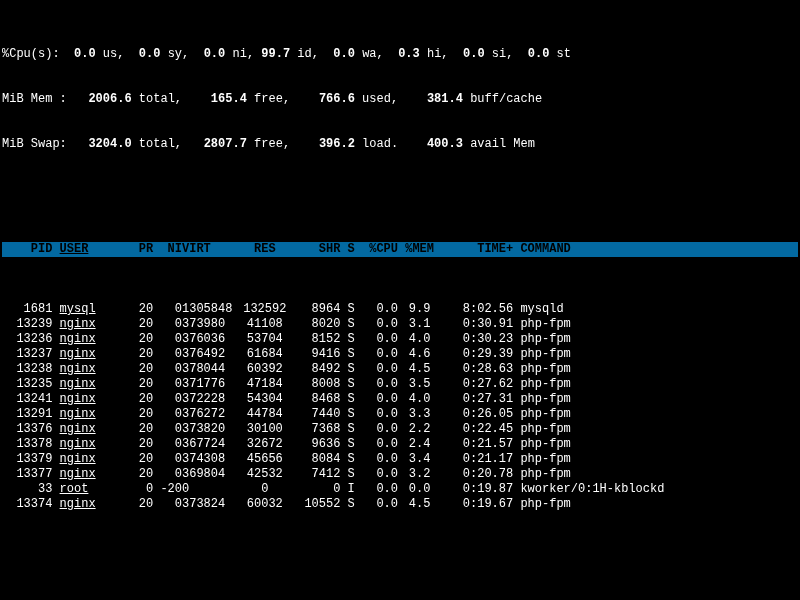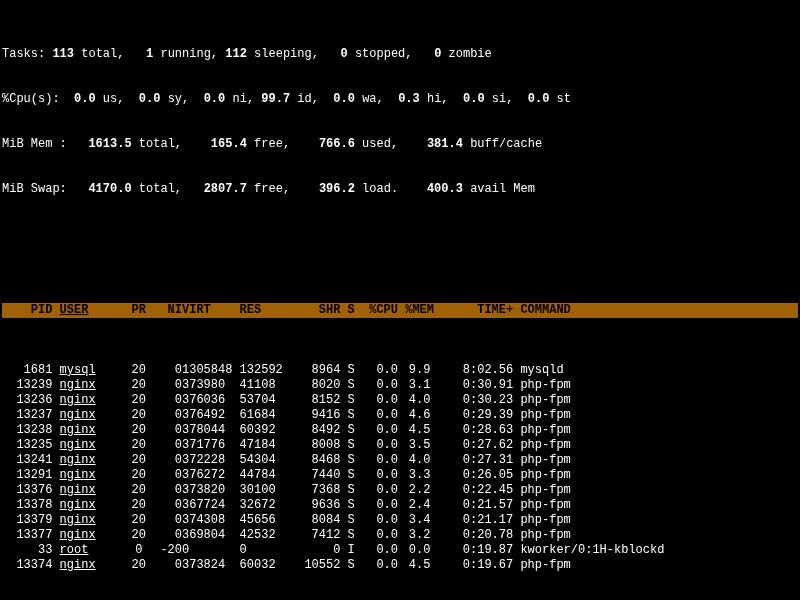--- a/index.html
+++ b/index.html
@@ -16,51 +16,49 @@
   }
   .screen {
     padding: 2px 2px;
     white-space: pre;
   }
   .summary-line {
     white-space: pre;
   }
   .b { font-weight: bold; }
   .header-row {
-    background: #a16207;
+    background: #0369a1;
     color: #000;
     font-weight: bold;
     display: flex;
-    margin-top: 16px;
   }
   .data-row {
     display: flex;
   }
   .c-pid     { width: 7ch; text-align: right; }
   .c-user    { width: 9ch; text-align: left; padding-left: 1ch; text-decoration: underline; }
-  .c-pr      { width: 4ch; text-align: center; }
+  .c-pr      { width: 4ch; text-align: right; }
   .c-ni      { width: 4ch; text-align: right; }
   .c-virt    { width: 8ch; text-align: left; }
-  .c-res     { width: 7ch; text-align: left; }
+  .c-res     { width: 7ch; text-align: center; }
   .c-shr     { width: 7ch; text-align: right; }
   .c-s       { width: 2ch; text-align: right; }
   .c-cpu     { width: 6ch; text-align: right; }
   .c-mem     { width: 6ch; text-align: center; }
   .c-time    { width: 10ch; text-align: right; }
   .c-cmd     { padding-left: 1ch; text-align: right; }
 </style>
 </head>
 <body>
 
 <div class="screen">
 
-  <div class="summary-line" id="sum2"><span>Tasks: </span><span class="b">113</span><span> total,   </span><span class="b">1</span><span> running, </span><span class="b">112</span><span> sleeping,   </span><span class="b">0</span><span> stopped,   </span><span class="b">0</span><span> zombie</span></div>
   <div class="summary-line" id="sum3"><span>%Cpu(s):  </span><span class="b">0.0</span><span> us,  </span><span class="b">0.0</span><span> sy,  </span><span class="b">0.0</span><span> ni, </span><span class="b">99.7</span><span> id,  </span><span class="b">0.0</span><span> wa,  </span><span class="b">0.3</span><span> hi,  </span><span class="b">0.0</span><span> si,  </span><span class="b">0.0</span><span> st</span></div>
-  <div class="summary-line" id="sum4"><span>MiB Mem :   </span><span class="b">1613.5</span><span> total,    </span><span class="b">165.4</span><span> free,    </span><span class="b">766.6</span><span> used,    </span><span class="b">381.4</span><span> buff/cache</span></div>
-  <div class="summary-line" id="sum5"><span>MiB Swap:   </span><span class="b">4170.0</span><span> total,   </span><span class="b">2807.7</span><span> free,    </span><span class="b">396.2</span><span> load.    </span><span class="b">400.3</span><span> avail Mem</span></div>
+  <div class="summary-line" id="sum4"><span>MiB Mem :   </span><span class="b">2006.6</span><span> total,    </span><span class="b">165.4</span><span> free,    </span><span class="b">766.6</span><span> used,    </span><span class="b">381.4</span><span> buff/cache</span></div>
+  <div class="summary-line" id="sum5"><span>MiB Swap:   </span><span class="b">3204.0</span><span> total,   </span><span class="b">2807.7</span><span> free,    </span><span class="b">396.2</span><span> load.    </span><span class="b">400.3</span><span> avail Mem</span></div>
   <div class="summary-line">&nbsp;</div>
 
   <div class="header-row">
     <span class="c-pid">PID</span>
     <span class="c-user">USER</span>
     <span class="c-pr">PR</span>
     <span class="c-ni">NI</span>
     <span class="c-virt">VIRT</span>
     <span class="c-res">RES</span>
     <span class="c-shr">SHR</span>

